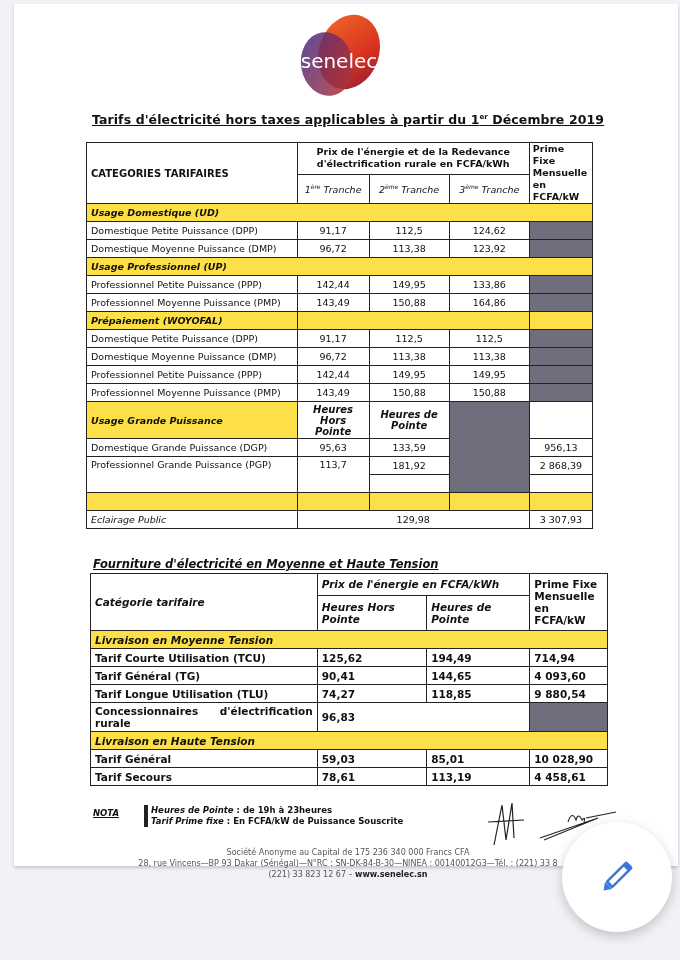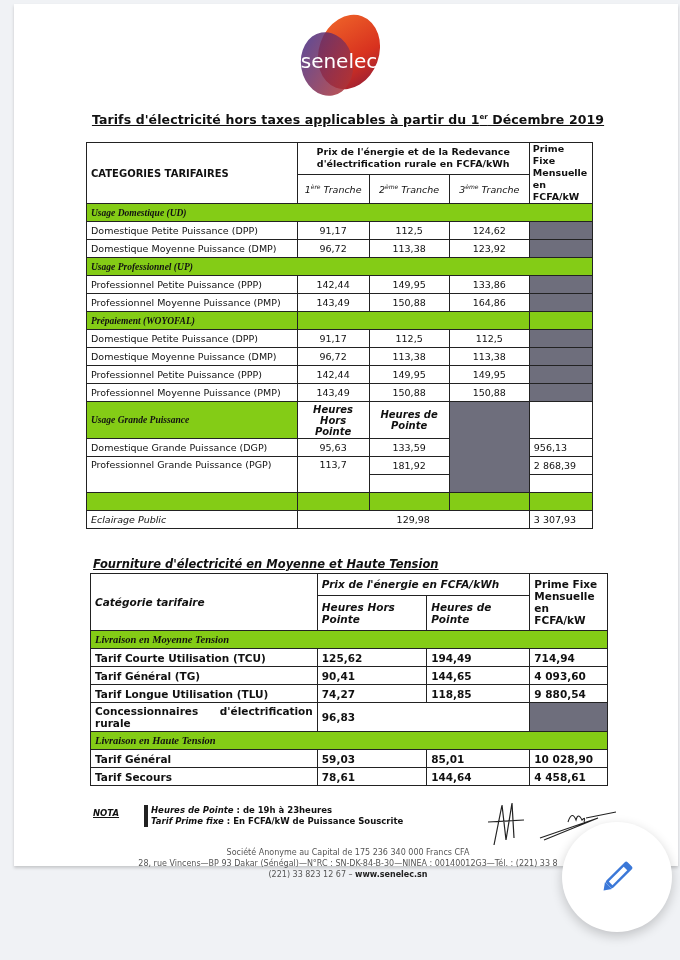--- a/index.html
+++ b/index.html
@@ -4,25 +4,25 @@
 <style>
   html, body { margin:0; padding:0; }
   body { width:680px; height:960px; background:#f0f2f5; position:relative; overflow:hidden; font-family:"DejaVu Sans", sans-serif; }
   .paper { position:absolute; left:14px; top:4px; width:664px; height:862px; background:#fff; box-shadow:0 2px 3px rgba(0,0,0,0.18); }
   .logo { position:absolute; left:283px; top:12px; width:112px; height:90px; }
   .title { position:absolute; left:8px; width:680px; top:112px; text-align:center; font-weight:bold; font-size:12.5px; text-decoration:underline; color:#111; letter-spacing:0.1px; }
   .title sup { font-size:7px; }
   table { border-collapse:collapse; position:absolute; color:#111; }
   td { border:1.5px solid #222; padding:0 4px; font-size:9.5px; height:17px; }
   .t1 { left:86px; top:142px; width:507px; }
-  .gray { background:#84cc16;font-family:Liberation Serif, serif; }
+  .gray { background:#fde047; }
   .dark { background:#6e6e7c; }
   .sec { font-weight:bold; font-style:italic; font-size:9.5px; }
   .c { text-align:center; }
-  .r { text-align:left; }
+  .r { text-align:center; }
   .hdr { font-weight:bold; font-size:10px; }
   .it { font-style:italic; }
   .sub2 { font-size:6px; vertical-align:super; }
   .t2 { left:90px; top:573px; width:518px; }
   .t2 td { font-size:10.5px; font-weight:bold; height:17px; }
   .sub-title { position:absolute; left:93px; top:557px; font-weight:bold; font-style:italic; text-decoration:underline; font-size:11.5px; color:#111; }
   .nota { position:absolute; left:93px; top:808px; font-size:8.5px; font-weight:bold; font-style:italic; text-decoration:underline; color:#111; }
   .nota-lines { position:absolute; left:144px; top:805px; border-left:4px solid #222; padding-left:3px; font-size:8.5px; line-height:11px; color:#111; font-weight:bold; }
   .nota-lines i { font-weight:bold; }
   .footer { position:absolute; left:8px; width:680px; top:847px; text-align:center; font-size:8px; color:#555; line-height:11px; }
@@ -227,21 +227,21 @@
       </tr>
   <tr>
         <td>Tarif Général</td>
         <td>59,03</td>
         <td>85,01</td>
         <td>10 028,90</td>
       </tr>
   <tr>
         <td>Tarif Secours</td>
         <td>78,61</td>
-        <td>144,64</td>
+        <td>113,19</td>
         <td>4 458,61</td>
       </tr>
 </tbody>
   </table>
 
 <div class="nota">NOTA</div>
 <div class="nota-lines">
   <div><i>Heures de Pointe</i><span> : de 19h à 23heures</span></div>
   <div><i>Tarif Prime fixe</i><span> : En FCFA/kW de Puissance Souscrite</span></div>
 </div>

